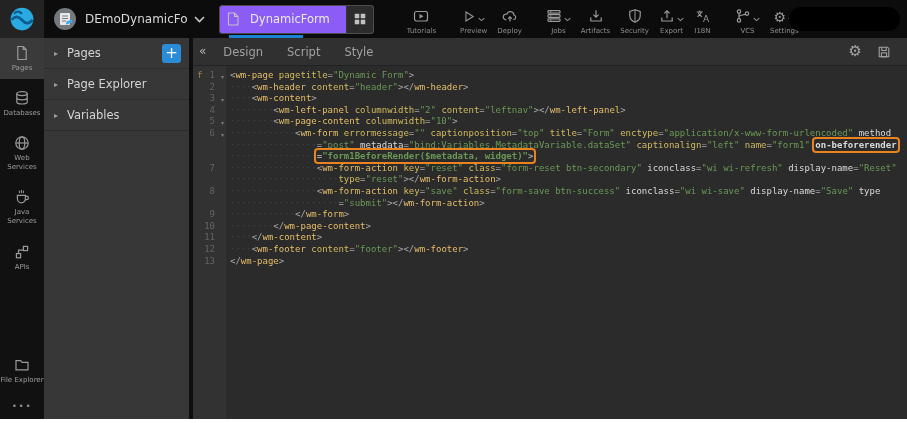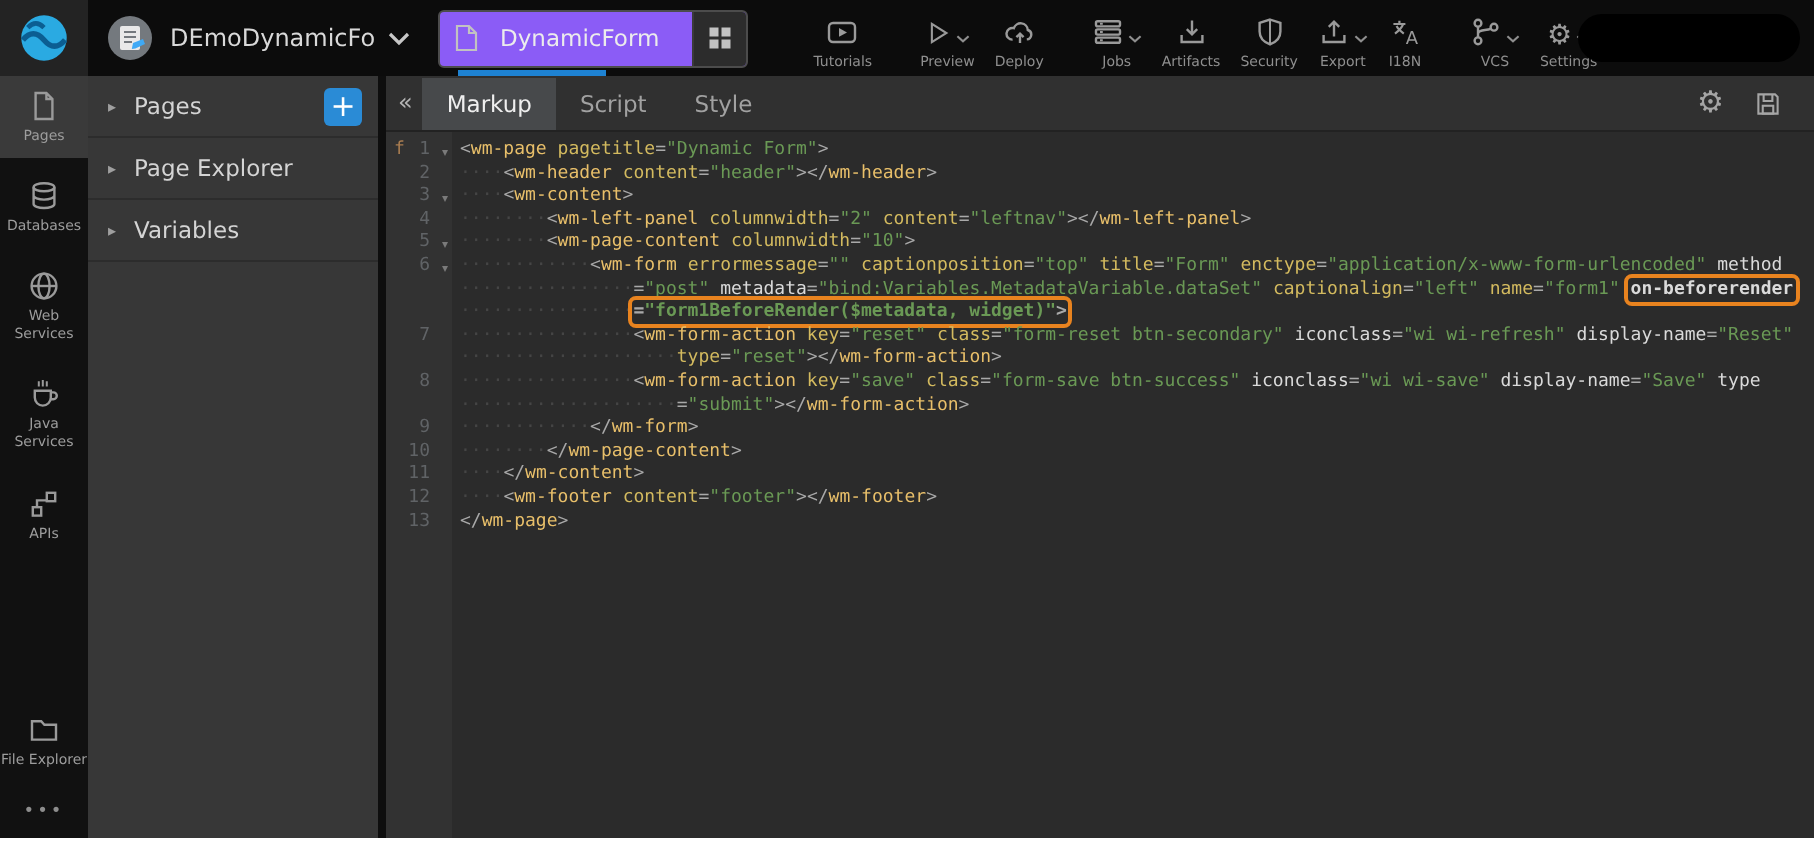--- a/index.html
+++ b/index.html
@@ -330,21 +330,21 @@
         <span class="pr-tri">▸</span>
         <span class="pr-label">Variables</span>
       </div>
     </div>
   <div class="vdivider"></div>
 
   <div class="editor">
     <div class="etabs">
       <span class="collapse-btn">«</span>
       <span id="etabHolder" style="display:flex;">
-          <span class="etab active">Markup</span>
+          <span class="etab">Design</span>
           <span class="etab">Script</span>
           <span class="etab">Style</span>
         </span>
       <span class="etabs-spacer"></span>
       <span class="etab-actions">
         <span class="gear-glyph">⚙</span>
         <span class="save-btn">
           <svg width="14" height="14" viewBox="0 0 16 16">
               <path d="M2.5 2.5 h9.5 l1.5 1.5 v9.5 H2.5 Z" stroke="#a5a5a5" stroke-width="1.2" fill="none"></path>
               <path d="M5.5 2.5 v3.8 h5 V2.5" stroke="#a5a5a5" stroke-width="1.2" fill="none"></path>

